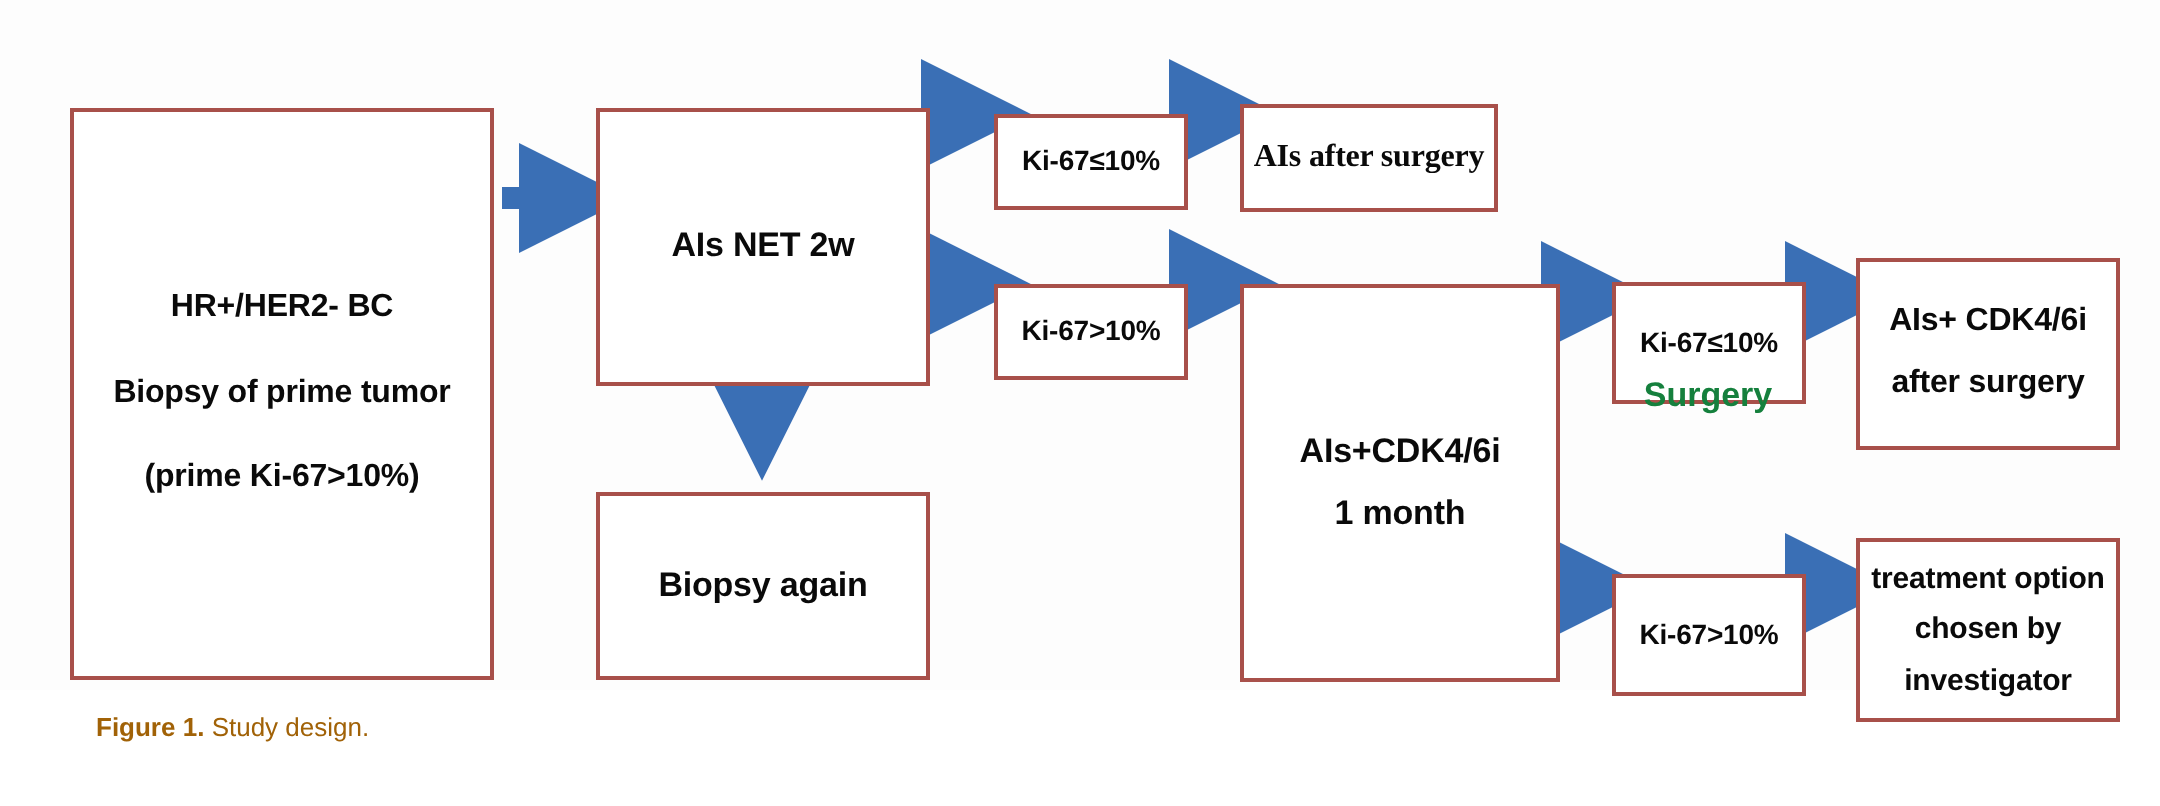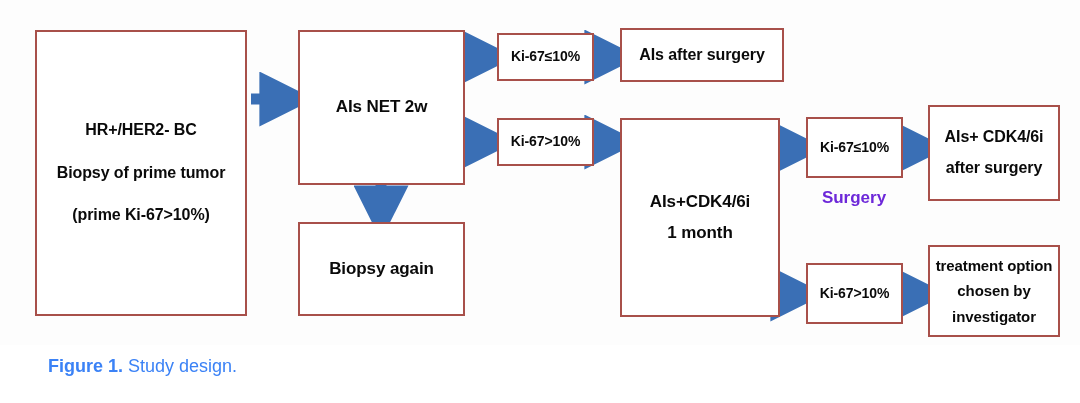--- a/index.html
+++ b/index.html
@@ -34,65 +34,66 @@
     background: #ffffff;
     display: flex;
     flex-direction: column;
     align-items: center;
     justify-content: center;
     text-align: center;
     color: #0a0a0a;
     font-weight: bold;
     line-height: 1.55;
     letter-spacing: -0.1px;
+    margin-top: 24px;
   }
   .node .line { display: block; white-space: nowrap; }
 
   
   #node-entry      { left: 35px;  top: 30px;  width: 212px; height: 286px; font-size: 16px; }
   #node-entry .line { margin: 9px 0; }
-  #node-net        { left: 298px; top: 30px;  width: 167px; height: 155px; font-size: 17px; }
+  #node-net        { left: 298px; top: 30px;  width: 167px; height: 139px; font-size: 17px; }
   #node-biopsy     { left: 298px; top: 222px; width: 167px; height: 94px;  font-size: 17px; }
   #node-ki-low-1   { left: 497px; top: 33px;  width: 97px;  height: 48px;  font-size: 14px; }
   #node-ki-high-1  { left: 497px; top: 118px; width: 97px;  height: 48px;  font-size: 14px; }
-  #node-ai-surg    { left: 620px; top: 28px;  width: 164px; height: 54px;  font-size: 16px; }
+  #node-ai-surg    { left: 620px; top: 28px;  width: 129px; height: 54px;  font-size: 16px; font-family: Liberation Serif, serif; }
   #node-cdk        { left: 620px; top: 118px; width: 160px; height: 199px; font-size: 17px; }
   #node-cdk .line  { margin: 2px 0; text-align: center; }
   #node-ki-low-2   { left: 806px; top: 117px; width: 97px;  height: 61px;  font-size: 14px; }
   #node-ki-high-2  { left: 806px; top: 263px; width: 97px;  height: 61px;  font-size: 14px; }
   #node-ai-cdk-surg{ left: 928px; top: 105px; width: 132px; height: 96px;  font-size: 16px; }
   #node-ai-cdk-surg .line { margin: 3px 0; }
   #node-treatment  { left: 928px; top: 245px; width: 132px; height: 92px;  font-size: 15px; }
   #node-treatment .line { margin: 1px 0; text-align: right; }
 
   .surgery-label {
     position: absolute;
     left: 798px;
     top: 188px;
     width: 112px;
     text-align: center;
-    color: #6d28d9;
+    color: #15803d;
     font-weight: bold;
     font-size: 17px;
     font-family: "Liberation Sans", sans-serif;
   }
 
   .arrow-layer {
     position: absolute;
     left: 0; top: 0;
     width: 1080px; height: 345px;
     pointer-events: none;
   }
 
   .caption {
     position: absolute;
     left: 48px;
     top: 356px;
-    font-size: 18px;
-    color: #3b82f6;
+    font-size: 13px;
+    color: #a16207;
     font-family: "Liberation Sans", sans-serif;
     white-space: nowrap;
   }
   .caption .cap-label { font-weight: bold; }
   .caption .cap-text  { font-weight: normal; }
 </style>
 </head>
 <body>
 
 <div id="figure-root">

